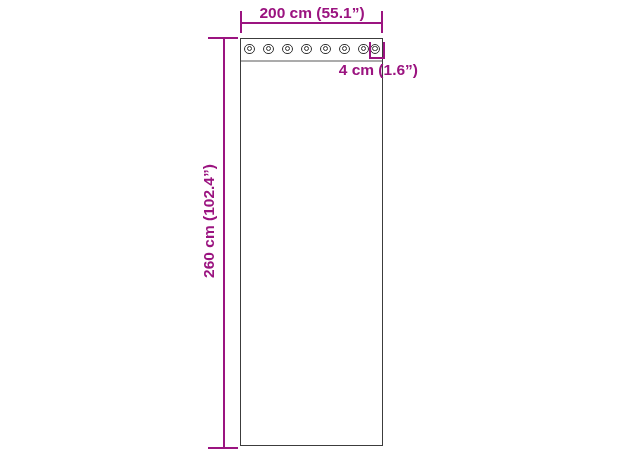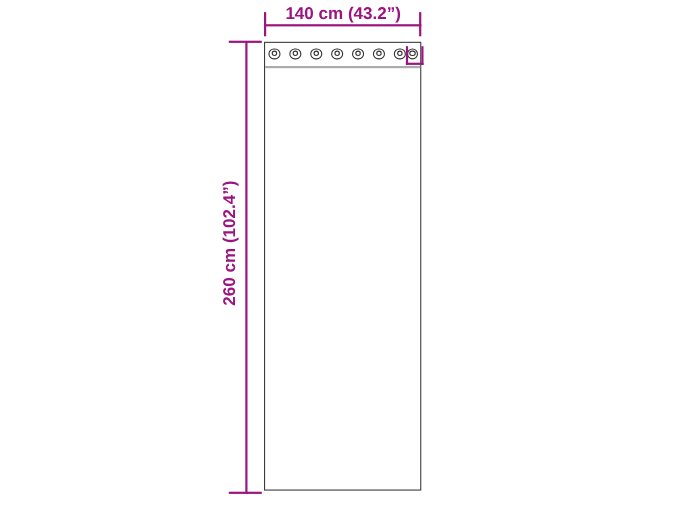--- a/index.html
+++ b/index.html
@@ -107,21 +107,21 @@
   .grommet-label{
     left:300px; top:62px; width:118px;
     text-align:right;
   }
 </style>
 </head>
 <body>
 
 <div class="stage">
 
-  <div class="dim-text width-label">140 cm (43.2”)</div>
+  <div class="dim-text width-label">200 cm (55.1”)</div>
   <div class="width-line"></div>
   <div class="width-tick left"></div>
   <div class="width-tick right"></div>
 
   <div class="height-line"></div>
   <div class="height-cap top"></div>
   <div class="height-cap bottom"></div>
   <div class="dim-text height-label">260 cm (102.4”)</div>
 
   <div class="panel">
@@ -148,14 +148,15 @@
         <div class="grommet" style="left: 117.2px;">
           <div class="grommet-hole"></div>
         </div>
         <div class="grommet" style="left: 128.7px;">
           <div class="grommet-hole"></div>
         </div>
       </div>
   </div>
 
   <div class="grommet-bracket"></div>
+  <div class="dim-text grommet-label">4 cm (1.6”)</div>
 
 </div>
 
 </body></html>

